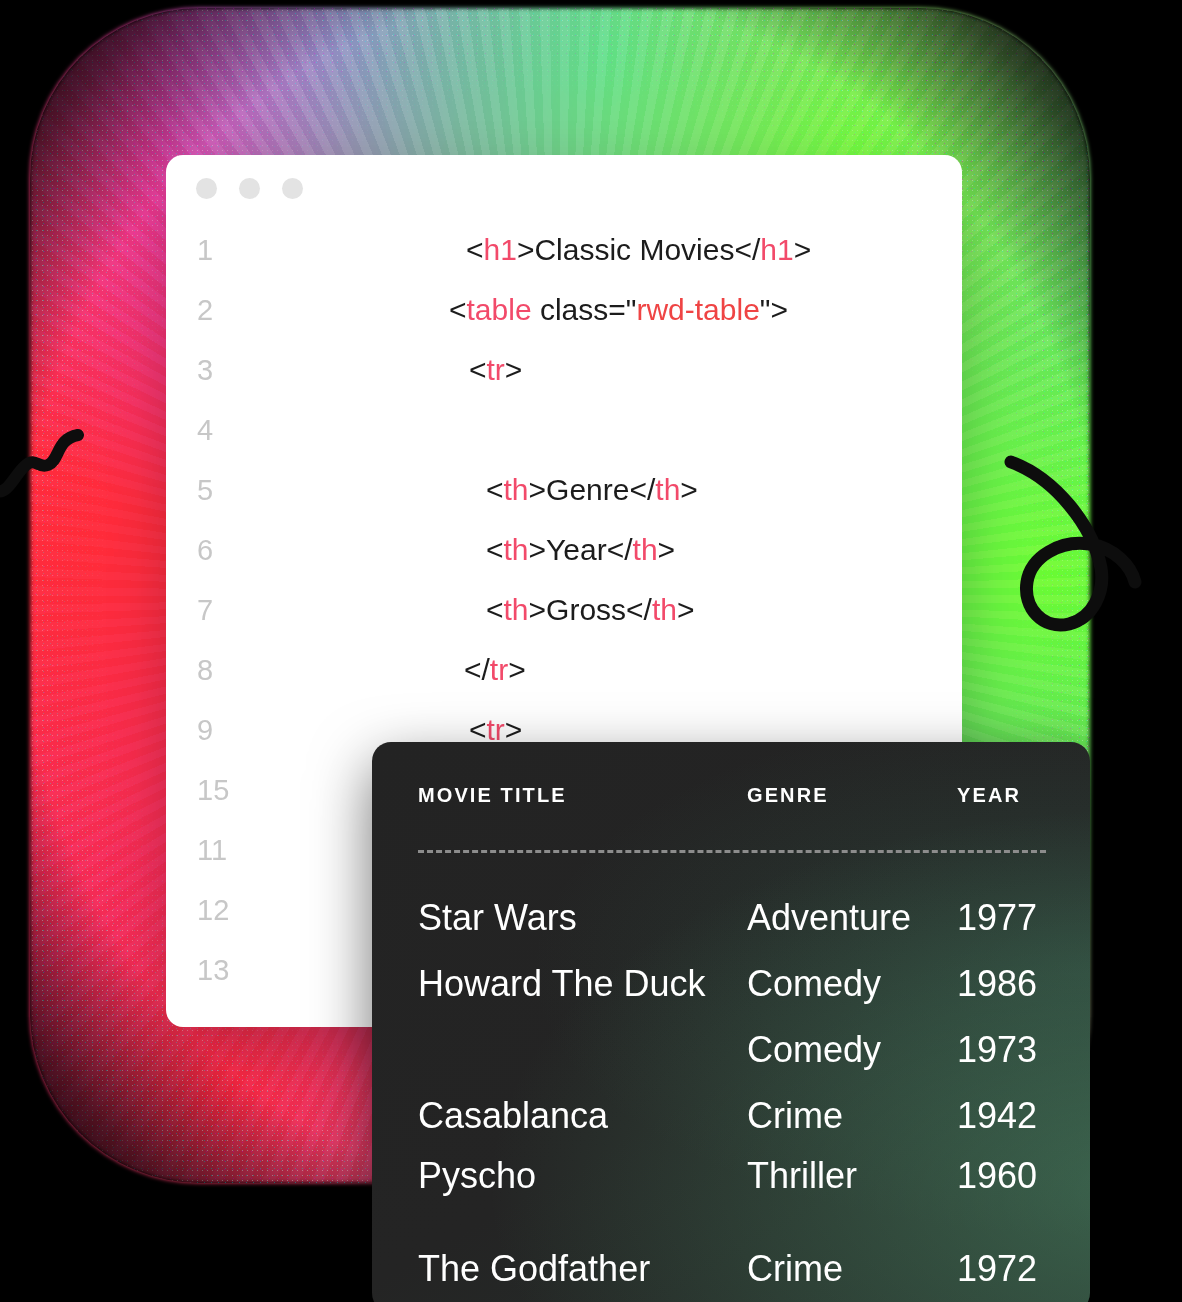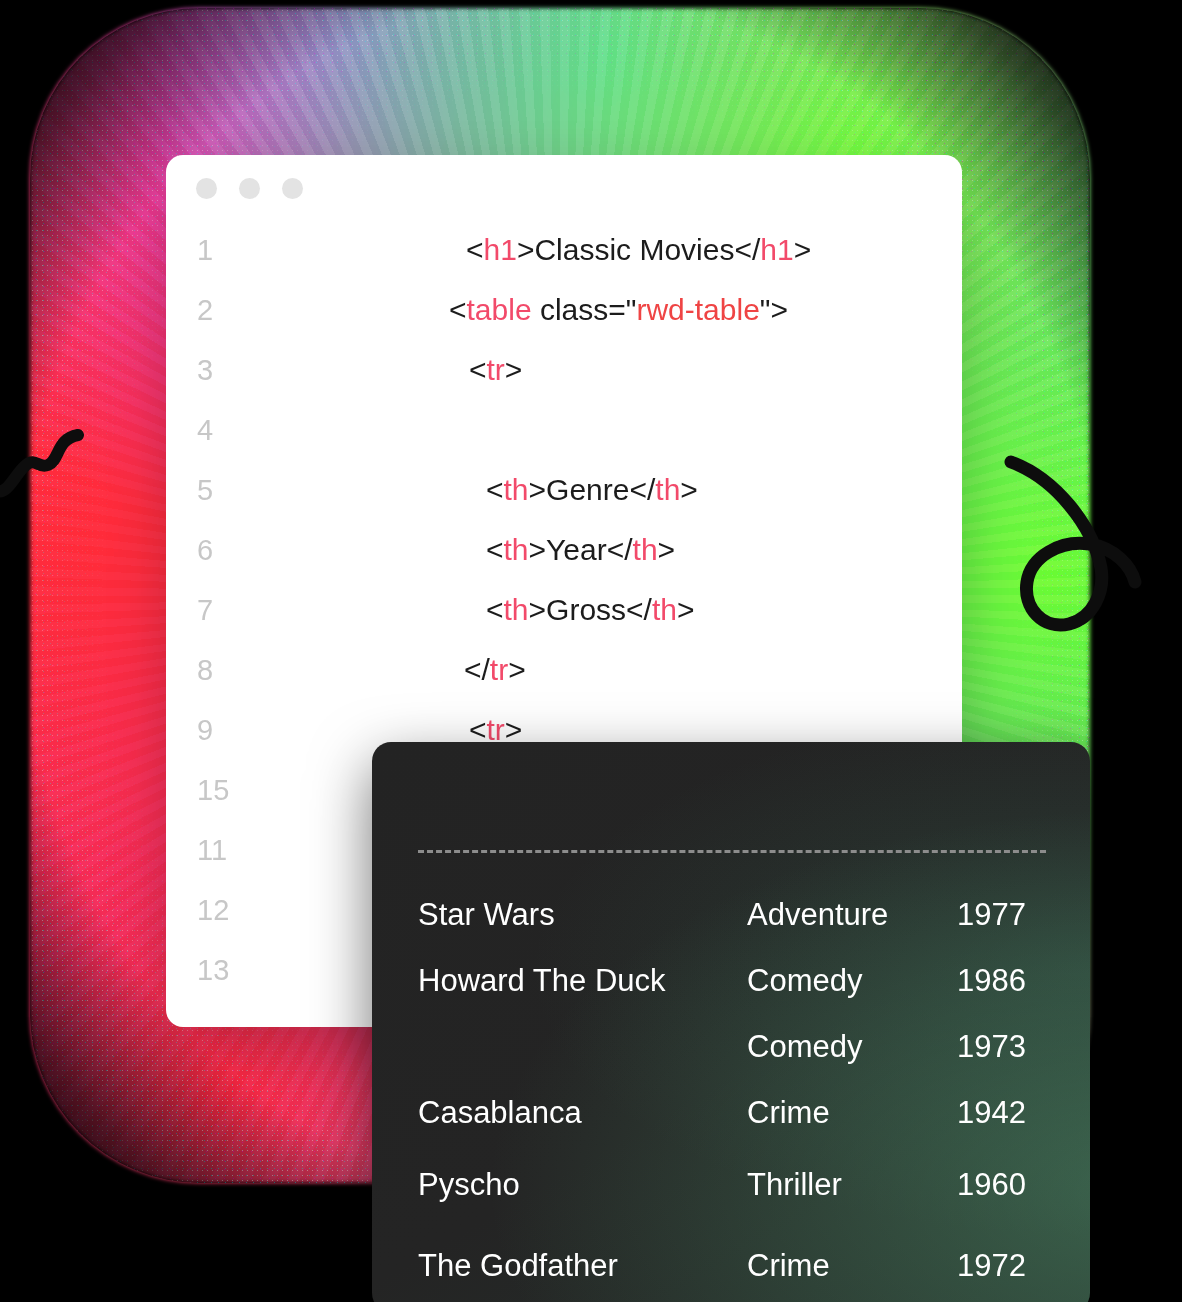--- a/index.html
+++ b/index.html
@@ -63,21 +63,21 @@
         linear-gradient(150deg,#232323 0%,#242424 55%,#26302b 100%);
       box-shadow:0 22px 60px rgba(0,0,0,.55);overflow:hidden;}
   .thead{position:absolute;left:0;top:42px;width:100%;height:30px;}
   .th{position:absolute;top:0;color:#fff;font-size:20px;font-weight:bold;letter-spacing:2.1px;}
   .th.c0{left:46px;}
   .th.c1{left:375px;}
   .th.c2{left:585px;}
   .sep{position:absolute;left:46px;top:108px;width:628px;height:0;
        border-top:3px dashed #8c8c8c;}
   .trow{position:absolute;left:0;width:100%;height:34px;}
-  .td{position:absolute;top:0;color:#fff;font-size:31px;}
+  .td{position:absolute;top:0;color:#fff;font-size:36px;}
   .td.c0{left:46px;}
   .td.c1{left:375px;}
   .td.c2{left:585px;}
 </style>
 </head>
 <body>
 
 <div id="stage">
 
   <div class="blob b1"></div>
@@ -110,20 +110,25 @@
         <div class="cline"><span class="ln">8</span><span class="ctext" style="left: 298px;"><span>&lt;/</span><span class="tag">tr</span><span>&gt;</span></span></div>
         <div class="cline"><span class="ln">9</span><span class="ctext" style="left: 303px;"><span>&lt;</span><span class="tag">tr</span><span>&gt;</span></span></div>
         <div class="cline"><span class="ln">15</span><span class="ctext" style="left: 320px;"><span>&lt;</span><span class="tag">td</span><span>&gt;Star</span></span></div>
         <div class="cline"><span class="ln">11</span><span class="ctext" style="left: 283px;"><span>Wars&lt;/</span><span class="tag">td</span><span>&gt;</span></span></div>
         <div class="cline"><span class="ln">12</span><span class="ctext" style="left: 320px;"><span>&lt;</span><span class="tag">td</span><span>&gt;Sci-</span></span></div>
         <div class="cline"><span class="ln">13</span><span class="ctext" style="left: 283px;"><span>fi&lt;/</span><span class="tag">td</span><span>&gt;</span></span></div>
       </div>
   </div>
 
   <div class="panel">
+    <div class="thead">
+      <span class="th c0">MOVIE TITLE</span>
+      <span class="th c1">GENRE</span>
+      <span class="th c2">YEAR</span>
+    </div>
     <div class="sep"></div>
     <div id="table-body">
         <div class="trow" style="top: 155px;">
           <span class="td c0">Star Wars</span>
           <span class="td c1">Adventure</span>
           <span class="td c2">1977</span>
         </div>
         <div class="trow" style="top: 221px;">
           <span class="td c0">Howard The Duck</span>
           <span class="td c1">Comedy</span>
@@ -131,21 +136,21 @@
         </div>
         <div class="trow" style="top: 287px;">
           <span class="td c1">Comedy</span>
           <span class="td c2">1973</span>
         </div>
         <div class="trow" style="top: 353px;">
           <span class="td c0">Casablanca</span>
           <span class="td c1">Crime</span>
           <span class="td c2">1942</span>
         </div>
-        <div class="trow" style="top: 425px; padding-left: 41px;">
+        <div class="trow" style="top: 413px; padding-left: 41px;">
           <span class="td c0">Pyscho</span>
           <span class="td c1">Thriller</span>
           <span class="td c2">1960</span>
         </div>
         <div class="trow" style="top: 485px; margin-top: 21px;">
           <span class="td c0">The Godfather</span>
           <span class="td c1">Crime</span>
           <span class="td c2">1972</span>
         </div>
       </div>

